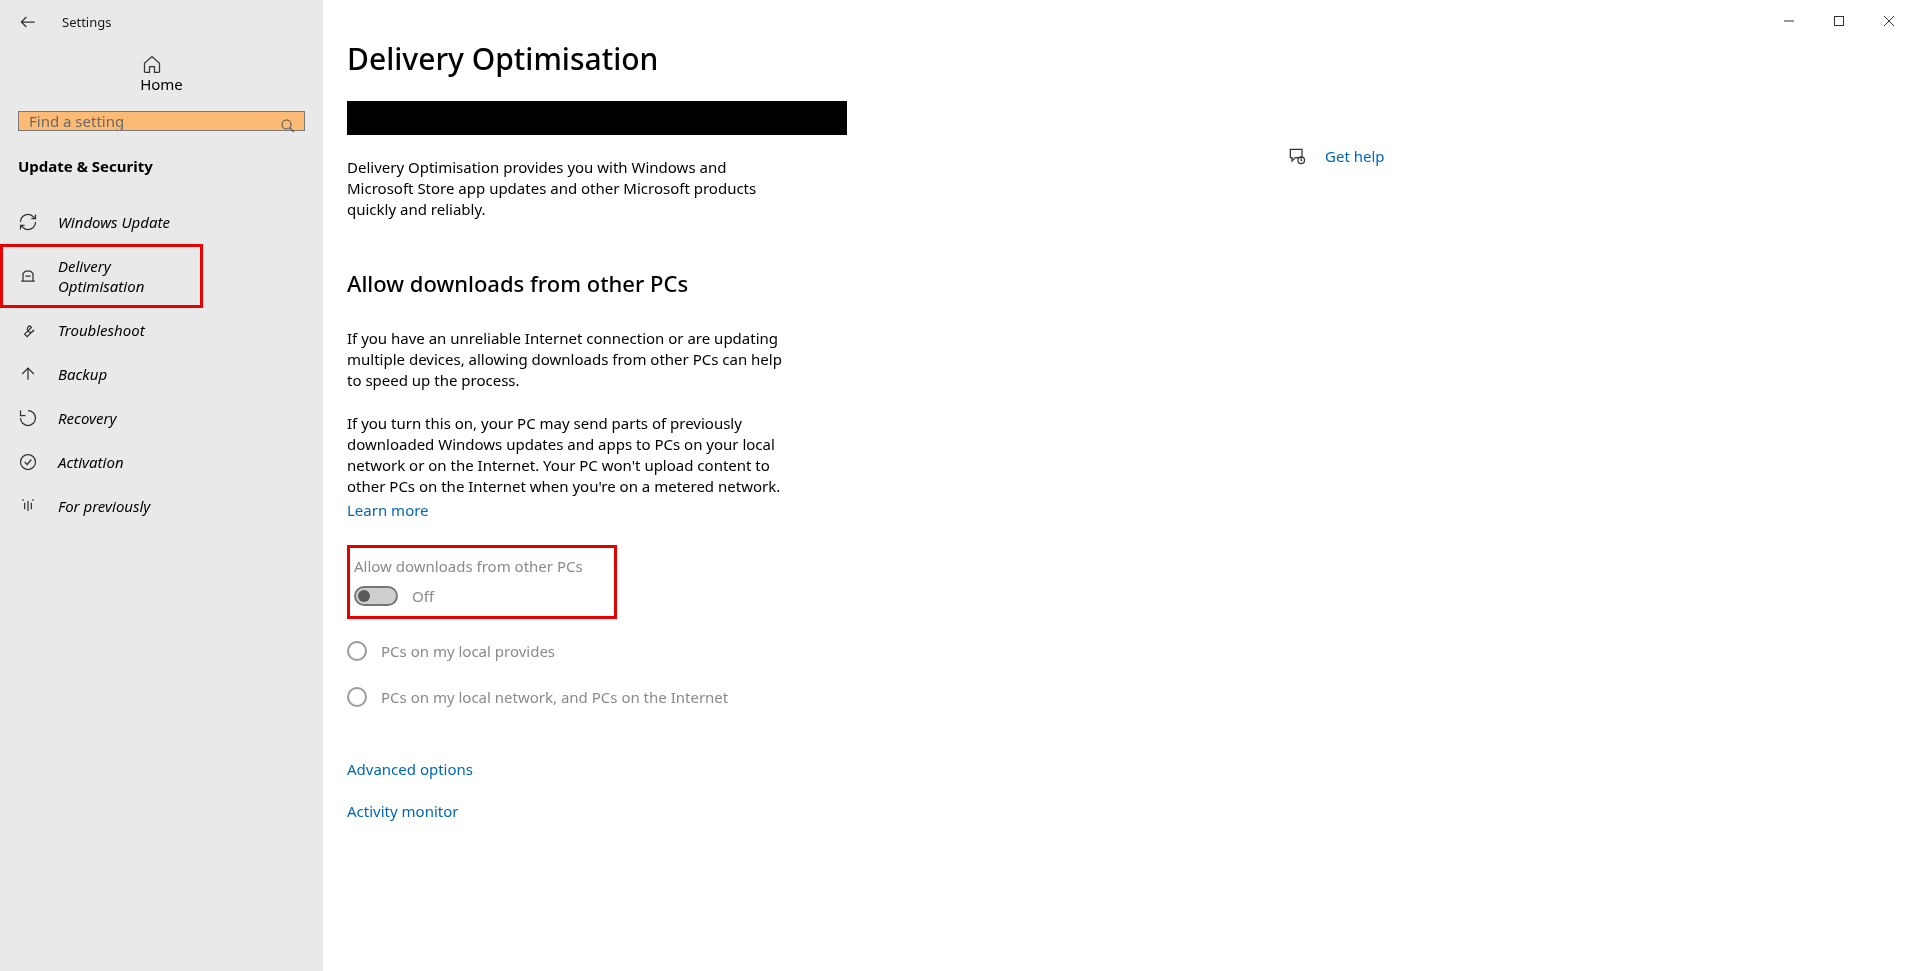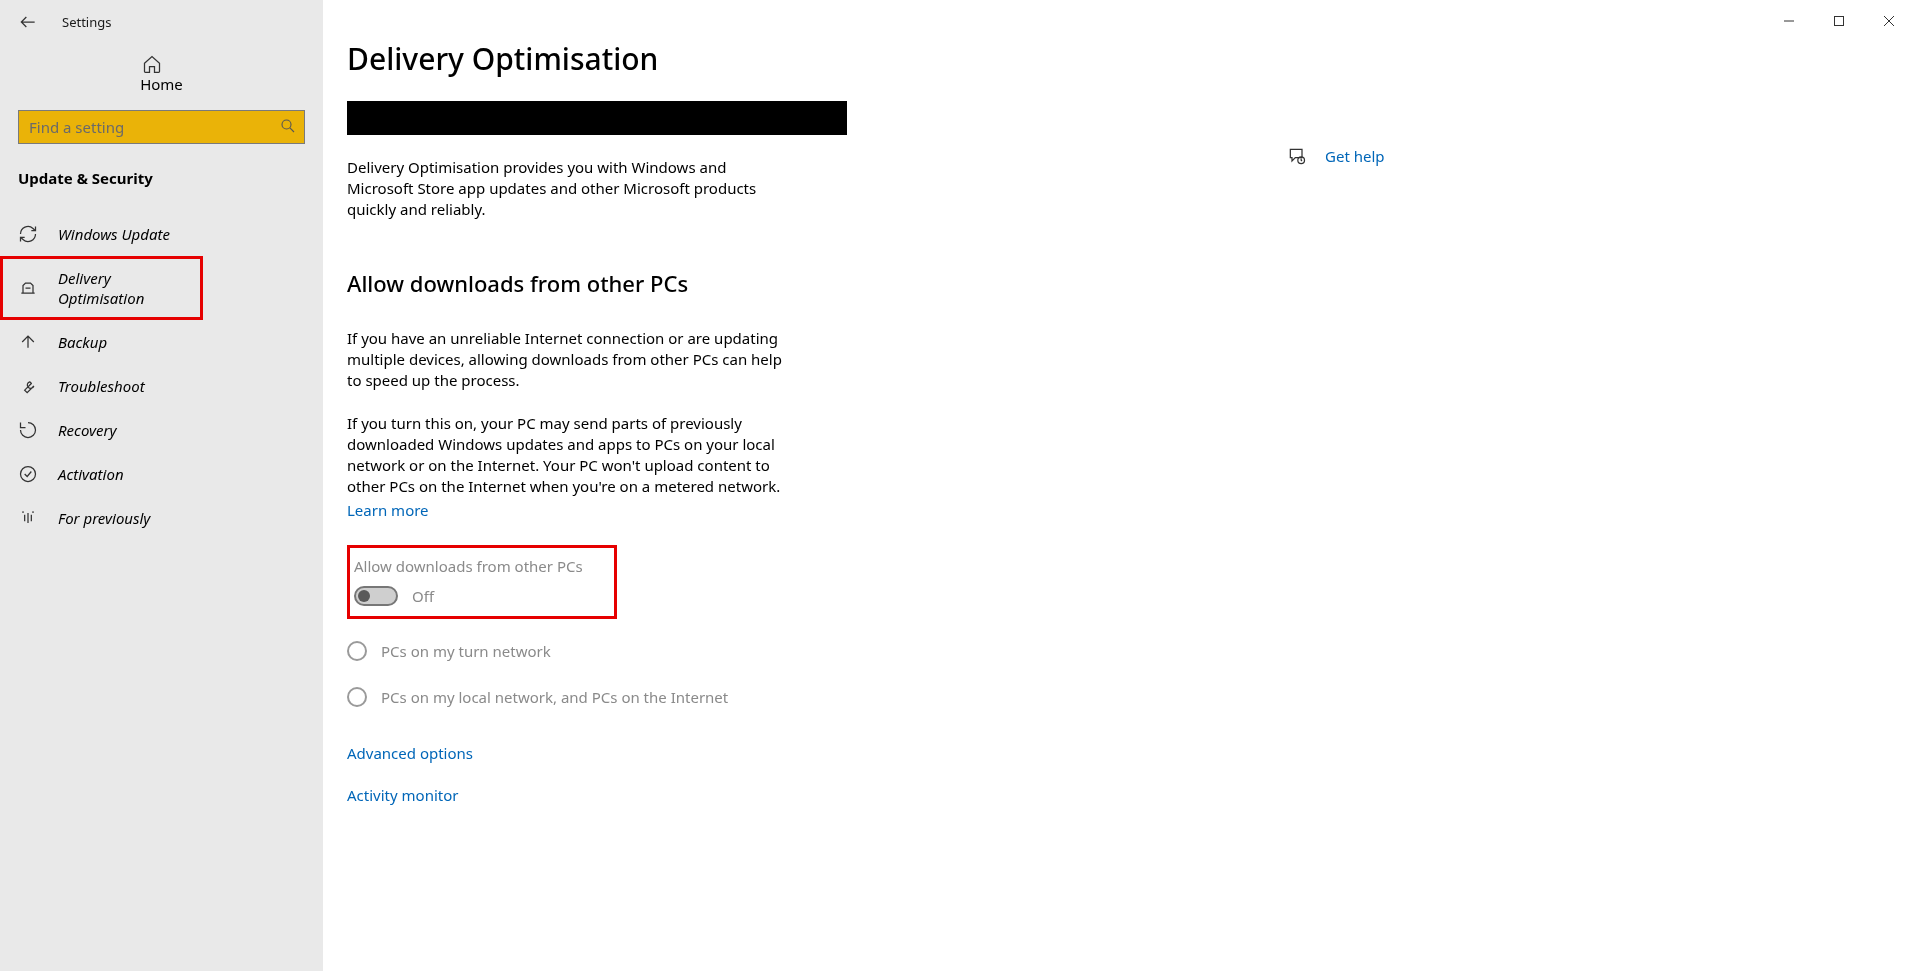--- a/index.html
+++ b/index.html
@@ -12,21 +12,21 @@
 .back-row { display: flex; align-items: center; padding: 4px 18px 10px; }
 .back-icon { width: 20px; height: 20px; margin-right: 24px; cursor: pointer; }
 .app-title { font-size: 13px; color: #1a1a1a; }
 
 .home-row { display: flex; align-items: center; padding: 12px 18px 16px; cursor: pointer; flex-direction: column; }
 .home-row .icon { width: 20px; height: 20px; margin-right: 20px; }
 .home-row .label { font-size: 15px; }
 
 .search-wrap { margin: 0 18px 20px; }
 .search-input {
-  width: 100%; height: 34px; background: #eab308; border: 1px solid #7a7a7a;
+  width: 100%; height: 20px; background: #fdba74; border: 1px solid #7a7a7a;
   padding: 0 50px 0 10px; font-size: 15px; outline: none; color: #000;
 }
 .search-input::placeholder { color: #6a6a6a; }
 .search-wrap { position: relative; }
 .search-icon { position: absolute; right: 8px; top: 7px; width: 18px; height: 18px; pointer-events: none; }
 
 .section-header { font-weight: 700; font-size: 15px; padding: 4px 18px 10px; }
 
 .nav-list { display: flex; flex-direction: column; margin-top: 14px; }
 .nav-item {
@@ -66,21 +66,21 @@
 }
 .toggle-state { font-size: 15px; color: #8a8a8a; }
 
 .radio-row { display: flex; align-items: center; margin-bottom: 26px; cursor: pointer; }
 .radio {
   width: 20px; height: 20px; border: 2px solid #9a9a9a; border-radius: 50%;
   margin-right: 14px;
 }
 .radio-label { font-size: 15px; color: #8a8a8a; }
 
-.link-list { margin-top: 36px; }
+.link-list { margin-top: 52px; }
 .link-list .link { display: block; margin-bottom: 22px; }
 
 .help-row { display: flex; align-items: center; }
 .help-row .icon { width: 20px; height: 20px; margin-right: 18px; }
 .help-row .link { font-size: 15px; }
 
 
 .win-controls { position: absolute; right: 6px; top: 4px; display: flex; }
 .win-btn { width: 50px; height: 34px; display: flex; align-items: center; justify-content: center; cursor: pointer; }
 .win-btn svg { width: 12px; height: 12px; }
@@ -139,33 +139,33 @@
               <path d="M4 18h16M6 18V9l3-3h6l3 3v9M9 12h6"></path>
             </svg>
         </span>
         <span class="label">Delivery Optimisation</span>
       </div>
 
 
       <div class="nav-item">
         <span class="icon">
           <svg viewBox="0 0 24 24" fill="none" stroke="#333" stroke-width="1.5">
+              <path d="M14 7a4 4 0 105 5l-8 8-3-3 8-8a4 4 0 00-2-2z"></path>
+            </svg>
+        </span>
+        <span class="label">Troubleshoot</span>
+      </div>
+
+      <div class="nav-item">
+        <span class="icon">
+          <svg viewBox="0 0 24 24" fill="none" stroke="#333" stroke-width="1.5">
               <path d="M12 19V5M5 12l7-7 7 7"></path>
             </svg>
         </span>
         <span class="label">Backup</span>
-      </div>
-
-      <div class="nav-item">
-        <span class="icon">
-          <svg viewBox="0 0 24 24" fill="none" stroke="#333" stroke-width="1.5">
-              <path d="M14 7a4 4 0 105 5l-8 8-3-3 8-8a4 4 0 00-2-2z"></path>
-            </svg>
-        </span>
-        <span class="label">Troubleshoot</span>
       </div>
 
       <div class="nav-item">
         <span class="icon">
           <svg viewBox="0 0 24 24" fill="none" stroke="#333" stroke-width="1.5">
               <path d="M3 12a9 9 0 109-9M3 3v6h6"></path>
             </svg>
         </span>
         <span class="label">Recovery</span>
       </div>
@@ -208,21 +208,21 @@
         <div class="toggle-row">
           <div class="toggle">
               <div class="knob"></div>
             </div>
           <span class="toggle-state">Off</span>
         </div>
       </div>
 
       <div class="radio-row">
         <div class="radio"></div>
-        <span class="radio-label">PCs on my turn network</span>
+        <span class="radio-label">PCs on my local provides</span>
       </div>
       <div class="radio-row">
         <div class="radio"></div>
         <span class="radio-label">PCs on my local network, and PCs on the Internet</span>
       </div>
 
       <div class="link-list">
         <span class="link">Advanced options</span>
         <span class="link">Activity monitor</span>
       </div>

